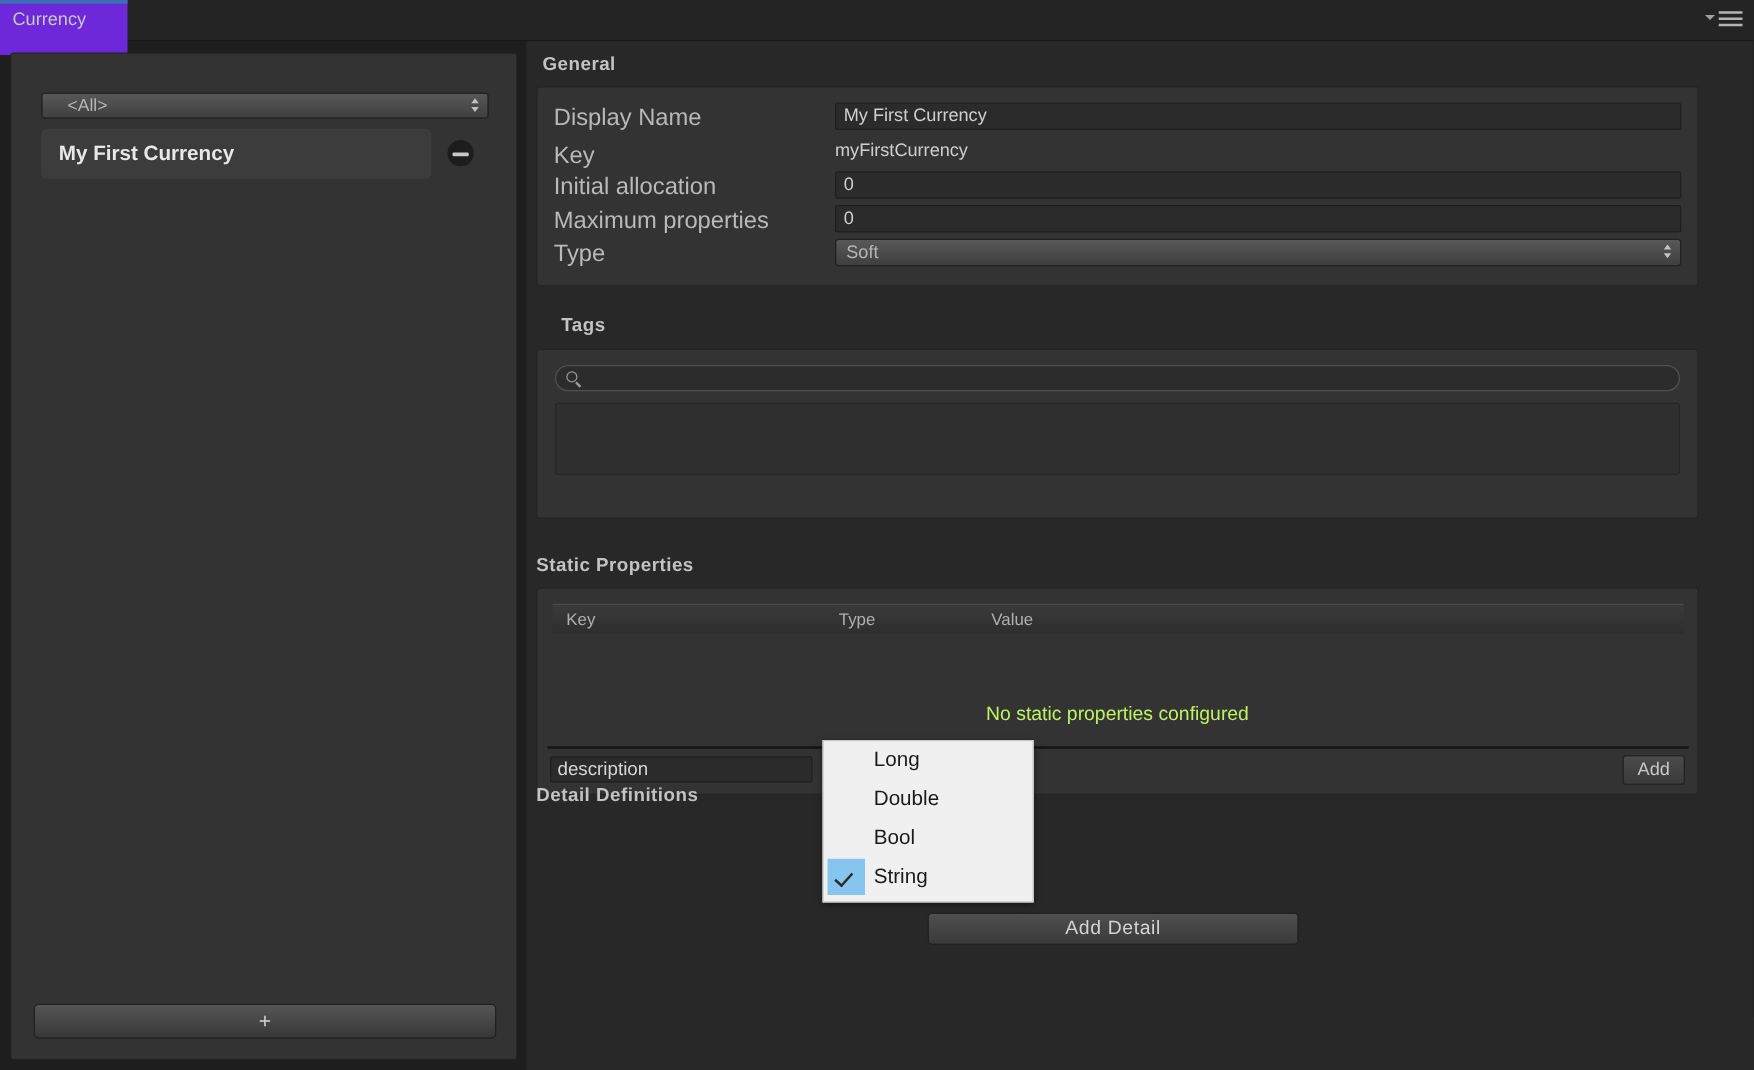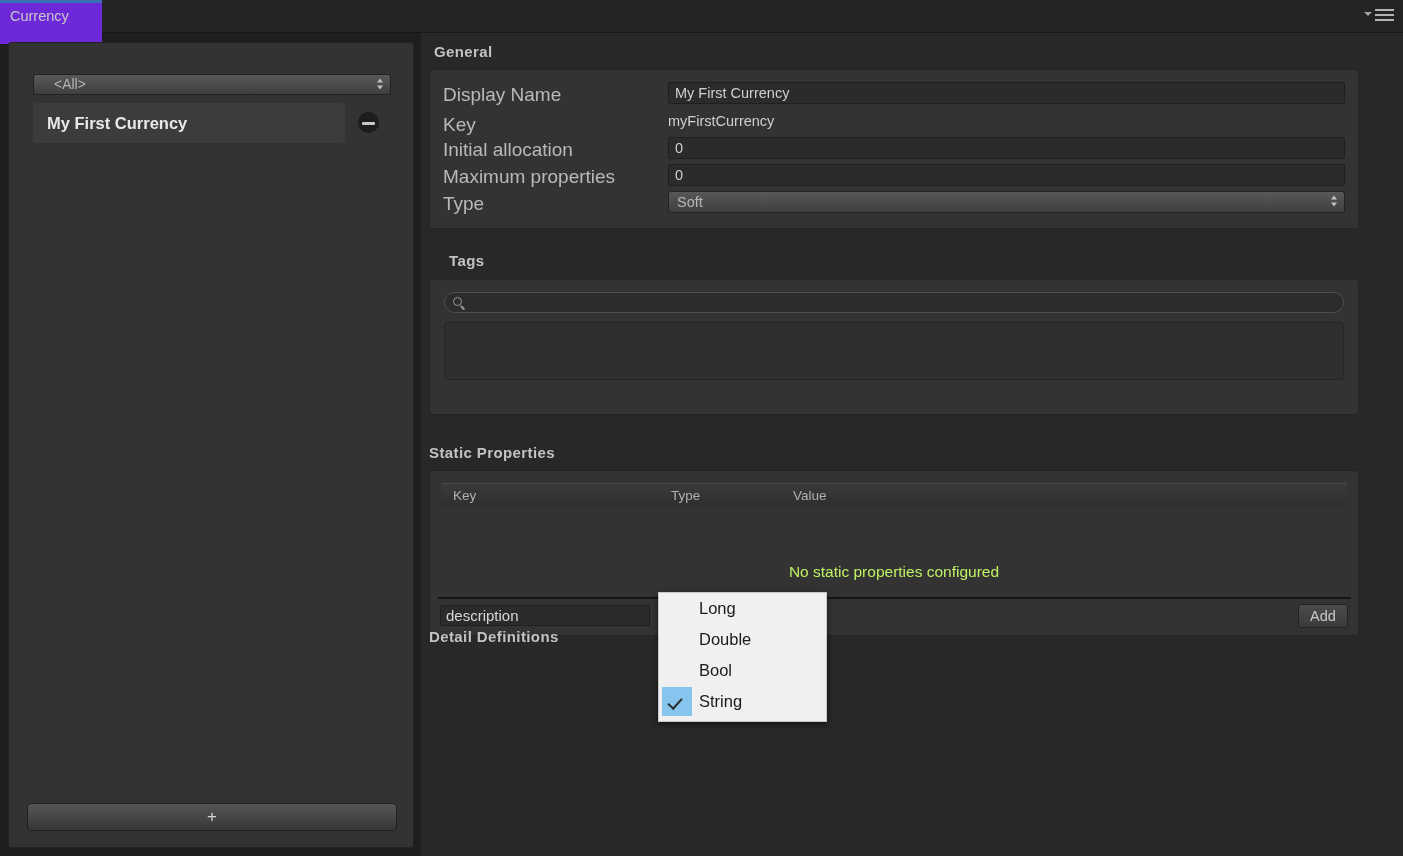--- a/index.html
+++ b/index.html
@@ -453,20 +453,23 @@
         </span>
     </div>
 
     <div id="sp-add-btn">
       <span>Add</span>
     </div>
   </div>
 
   <div id="dd-title" class="section-title">Detail Definitions</div>
 
+  <div id="add-detail-btn">
+    <span>Add Detail</span>
+  </div>
 </div>
 
 <div id="type-menu">
   <div class="menu-item">
     <span class="check-box"></span>
     <span>Long</span>
   </div>
   <div class="menu-item">
     <span class="check-box"></span>
     <span>Double</span>

